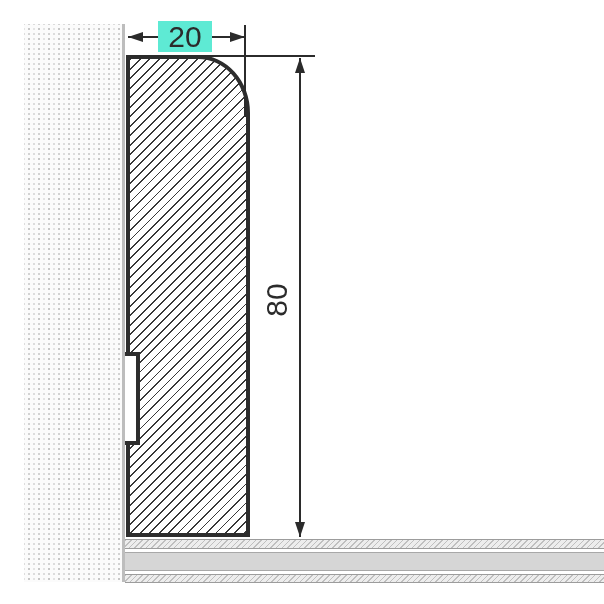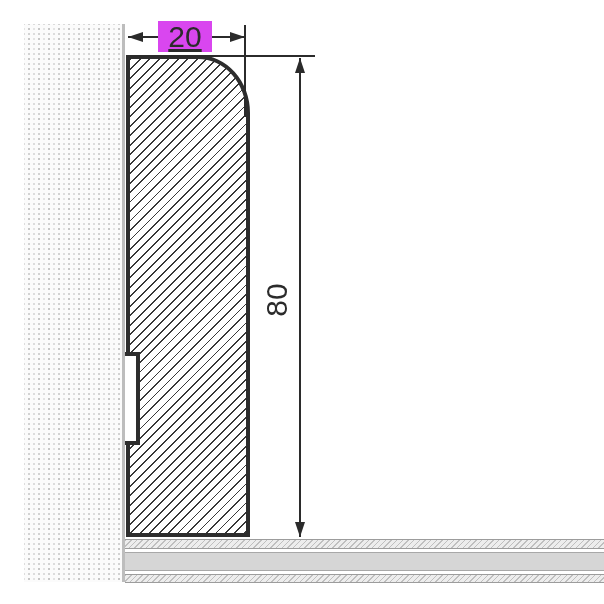--- a/index.html
+++ b/index.html
@@ -75,22 +75,21 @@
   .arrow-up    { border-left: 5px solid transparent; border-right: 5px solid transparent; border-bottom: 15px solid #2b2b2b; }
   .arrow-down  { border-left: 5px solid transparent; border-right: 5px solid transparent; border-top: 15px solid #2b2b2b; }
 
   .dim-label {
     font-size: 30px;
     color: #2b2b2b;
     text-align: center;
   }
   .label-width {
     left: 158px; top: 21px; width: 54px; height: 31px; line-height: 31px;
-    background: #d946ef;
-    text-decoration: underline;
+    background: #5eead4;
   }
   .label-height {
     left: 251px; top: 285px; width: 52px; height: 30px; line-height: 30px;
     transform: rotate(-90deg);
   }
 </style>
 </head>
 <body>
 
 <div class="canvas">

